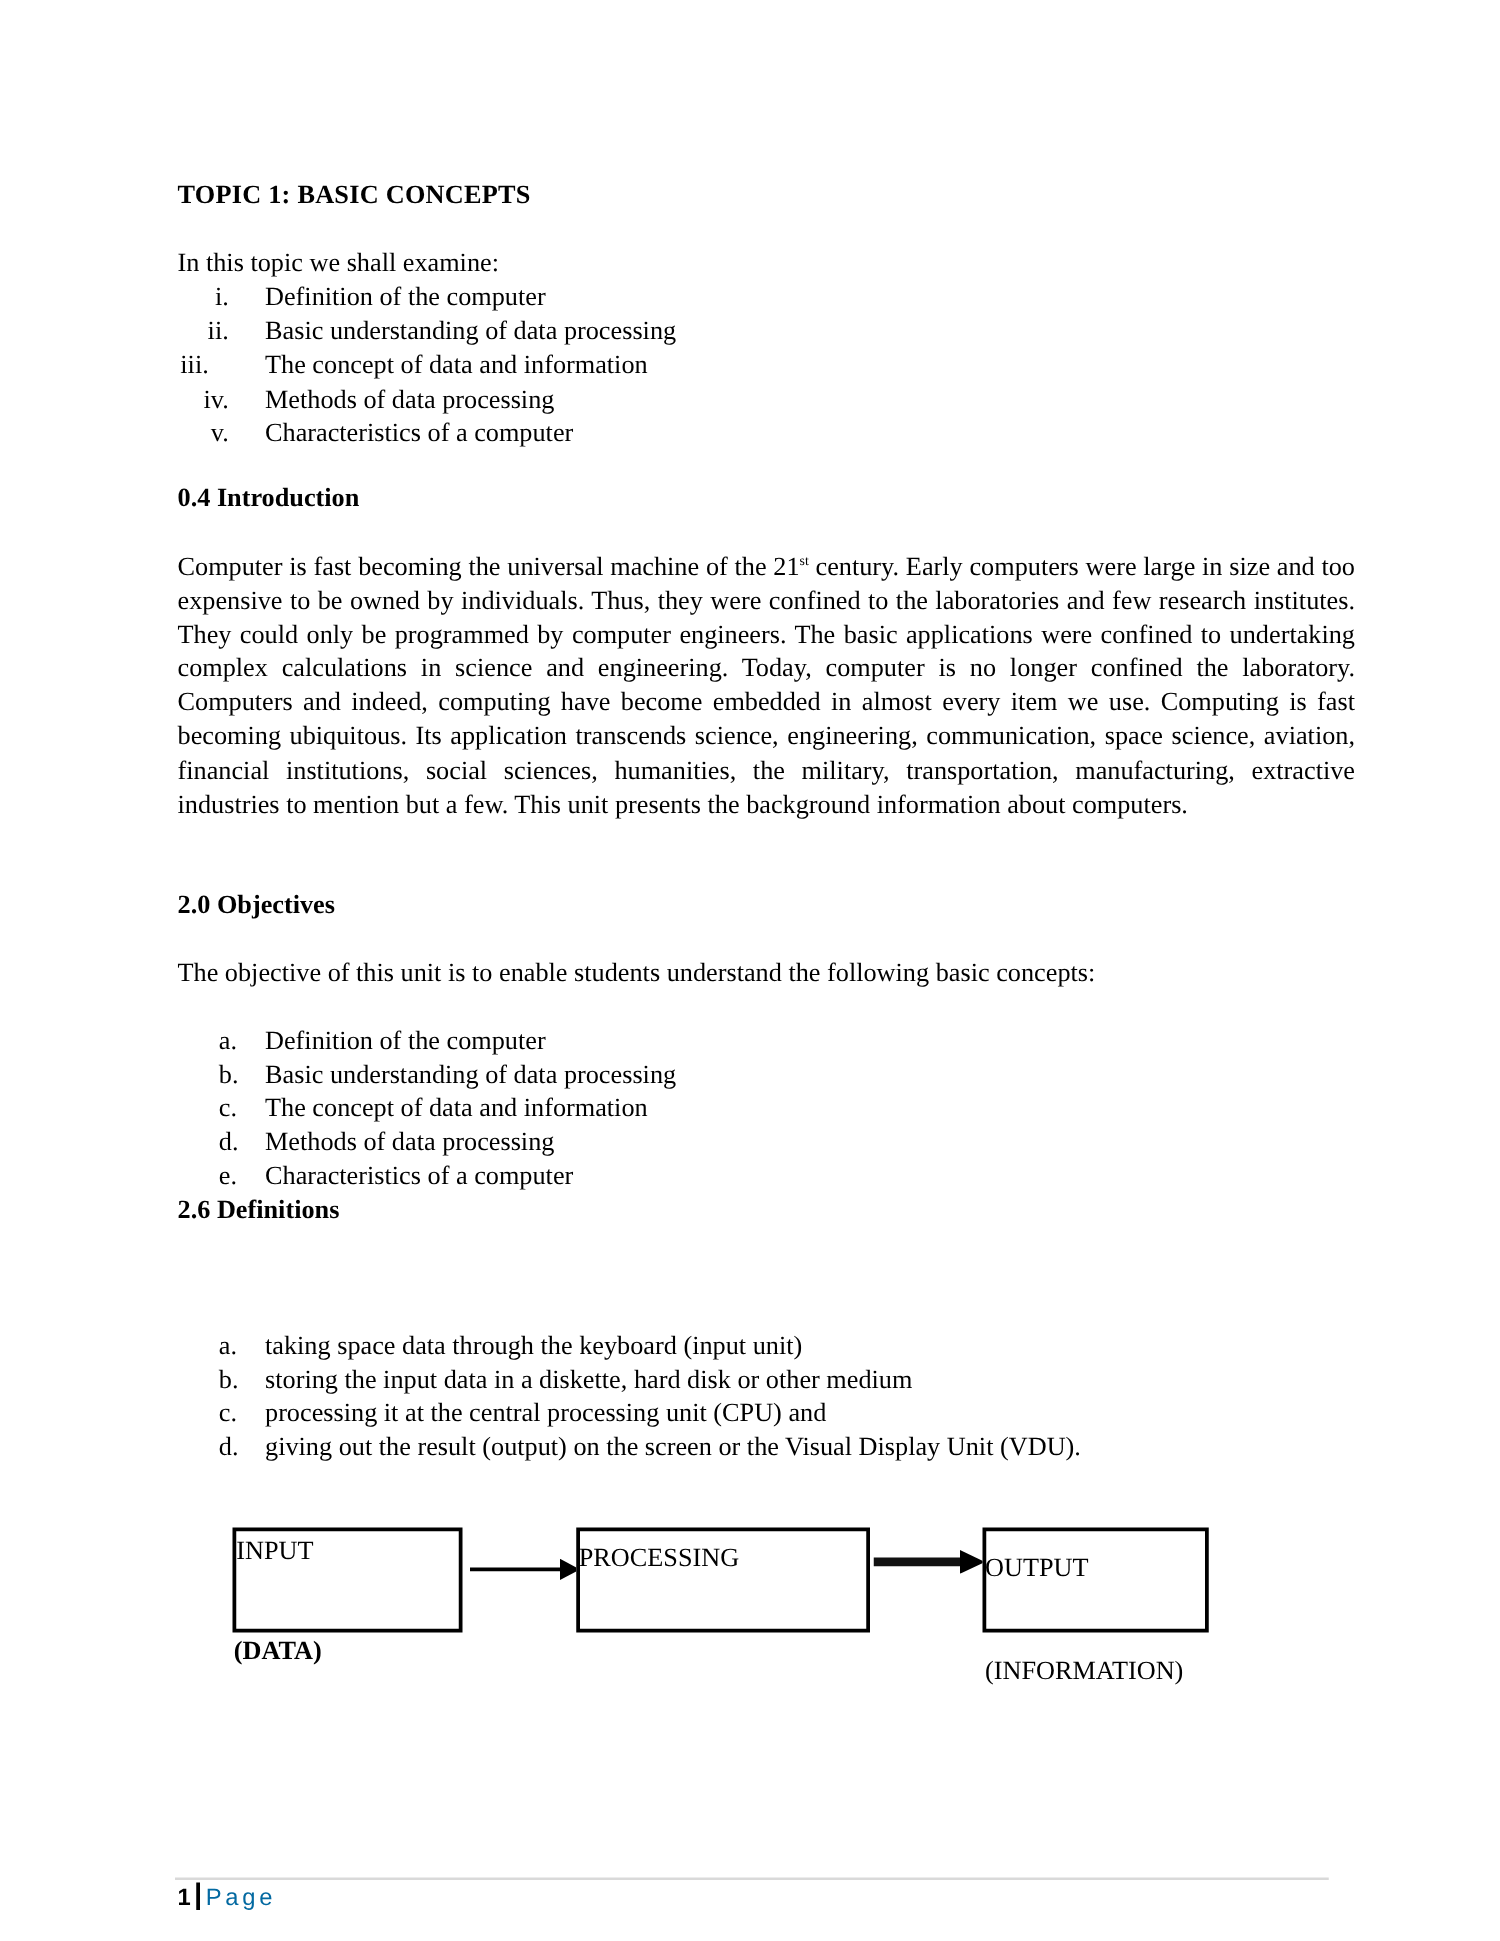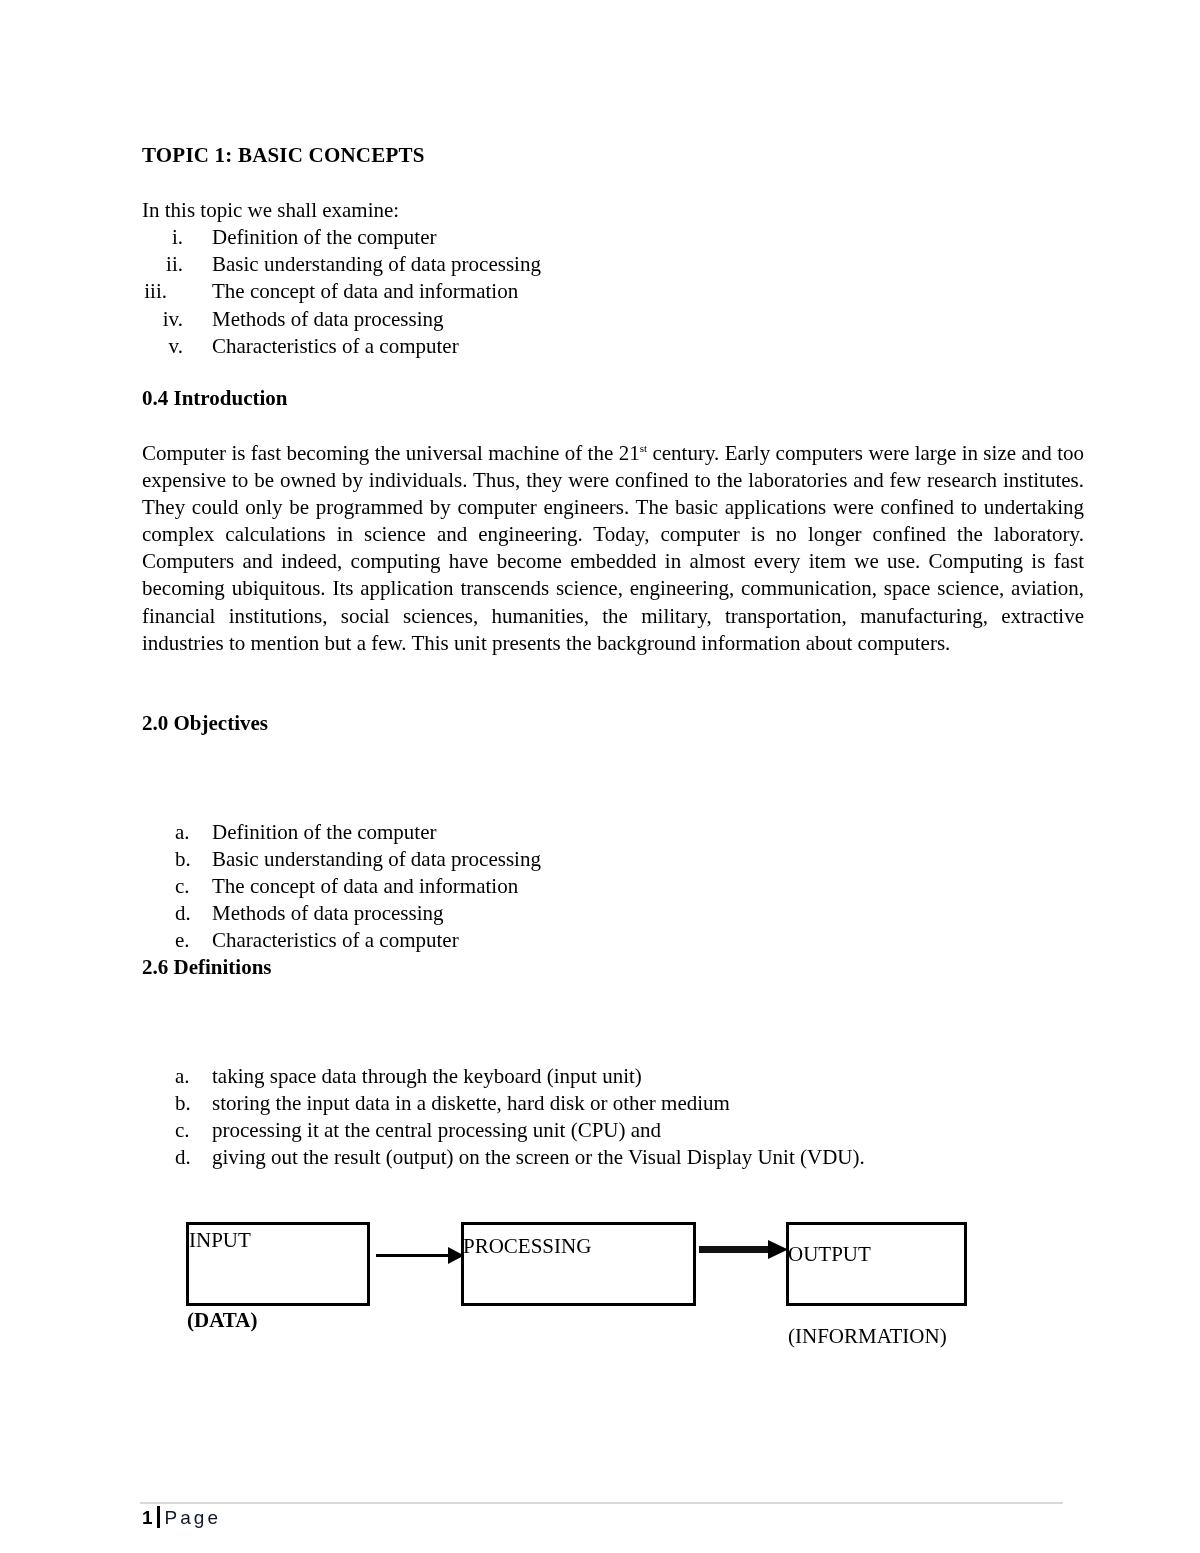--- a/index.html
+++ b/index.html
@@ -15,21 +15,21 @@
     .marker { position: absolute; text-align: right; width: 40px; }
     .item { position: absolute; left: 212px; }
     sup { font-size: 11px; line-height: 0; vertical-align: 8px; }
     .box { position: absolute; border: 3px solid #000; box-sizing: border-box; background: #fff; }
     .box-label { position: absolute; font-size: 21px; }
     .arrow-line { position: absolute; background: #000; }
     .footer-rule { position: absolute; left: 140px; top: 1502px; width: 923px; height: 2px; background: #d9d9d9; }
     .footer { position: absolute; left: 142px; top: 1506px; font-size: 20px; }
     .footer .num { font-family: "Liberation Sans", sans-serif; font-weight: bold; font-size: 19px; }
     .footer .bar { display: inline-block; width: 3px; height: 22px; background: #000; vertical-align: -4px; margin: 0 5px 0 4px; }
-    .footer .pg { font-family: "Liberation Sans", sans-serif; color: #0f172a; font-size: 19px; letter-spacing: 3px; }
+    .footer .pg { font-family: "Liberation Sans", sans-serif; color: #0369a1; font-size: 19px; letter-spacing: 3px; }
   </style>
 </head>
 <body>
 
 <div class="page">
 
   <div class="abs title" style="left:142px; top:143px;">TOPIC  1: BASIC CONCEPTS</div>
 
   <div class="abs txt" style="left:142px; top:197px;">In this topic we shall examine:</div>
 
@@ -53,20 +53,21 @@
     <div class="abs txt" style="left:0; top:333px; width:1200px;">
       <span class="marker" style="left:143px;">v.</span>
       <span class="item">Characteristics of a computer</span>
     </div>
   </div>
 
   <div class="abs h" style="left:142px; top:386px;">0.4 Introduction</div>
   <div class="para" style="top:440px;"><span>Computer is fast becoming the universal machine of the 21</span><sup>st</sup><span> century. Early computers were large in size and too expensive to be owned by individuals. Thus, they were confined to the laboratories and few research institutes. They could only be programmed by computer engineers. The basic applications were confined to undertaking complex calculations in science and engineering. Today, computer is no longer confined the laboratory. Computers and indeed, computing have become embedded in almost every item we use. Computing is fast becoming ubiquitous. Its application transcends science, engineering, communication, space science, aviation, financial institutions, social sciences, humanities, the military, transportation, manufacturing, extractive industries to mention but a few. This unit presents the background information about computers.</span></div>
 
   <div class="abs h" style="left:142px; top:711px;">2.0 Objectives</div>
+  <div class="abs txt" style="left:142px; top:765px;">The objective of this unit is to enable students understand the following basic concepts:</div>
 
   <div>
     <div class="abs txt" style="left:0; top:819px; width:1200px;">
       <span class="marker" style="left:150px; width:20px; text-align:left; left:175px;">a.</span>
       <span class="item">Definition of the computer</span>
     </div>
     <div class="abs txt" style="left:0; top:846px; width:1200px;">
       <span class="marker" style="width:20px; text-align:left; left:175px;">b.</span>
       <span class="item">Basic understanding of data processing</span>
     </div>

